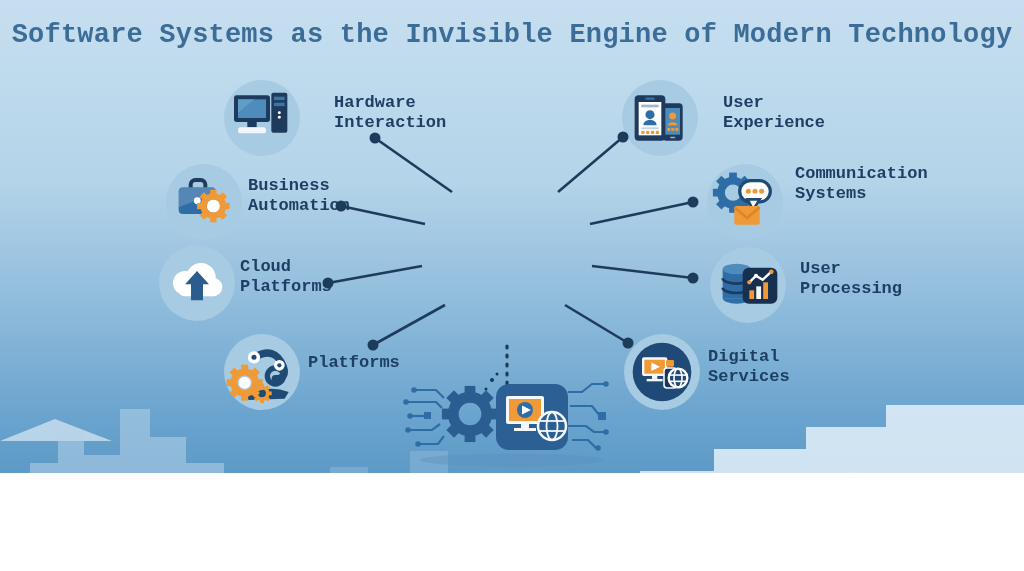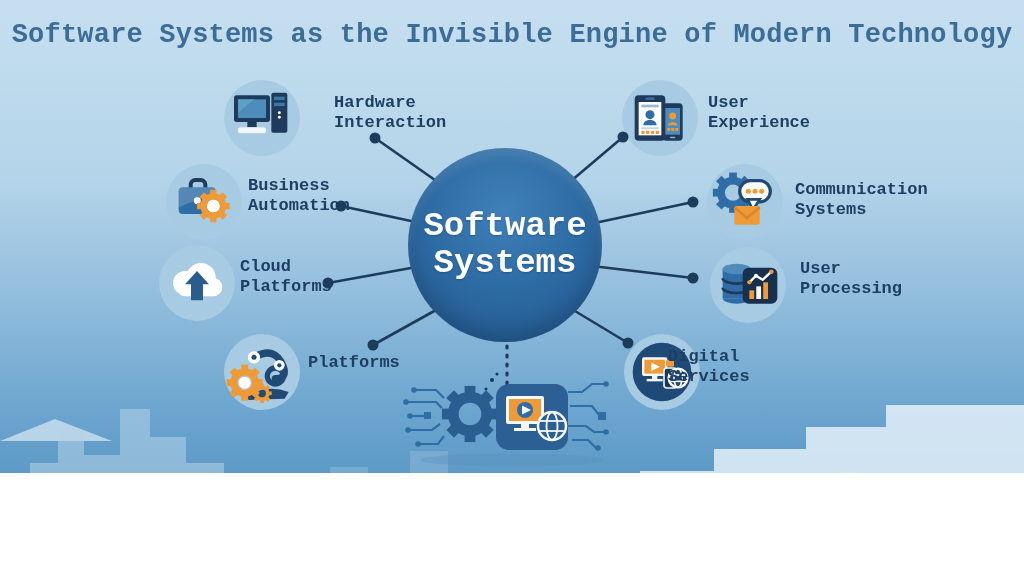--- a/index.html
+++ b/index.html
@@ -93,24 +93,20 @@
       <circle cx="373" cy="345" r="5.5"></circle>
       <circle cx="623" cy="137" r="5.5"></circle>
       <circle cx="693" cy="202" r="5.5"></circle>
       <circle cx="693" cy="278" r="5.5"></circle>
       <circle cx="628" cy="343" r="5.5"></circle>
     </g>
   </svg>
 
   <div id="title" class="abs">Software Systems as the Invisible Engine of Modern Technology</div>
 
-  <div id="center-circle" class="abs">
-    <span>Software</span>
-    <span>Systems</span>
-  </div>
 
   <div class="node">
     <div class="icon-circle abs" style="left:224px;top:80px;"></div>
     <svg class="icon-svg abs" style="left:230px;top:86px;" width="64" height="64" viewBox="0 0 48 48">
       <rect x="3" y="7" width="27" height="20" rx="2" fill="#1e3a5c"></rect>
       <rect x="6" y="10" width="21" height="14" fill="#4e8cbb"></rect>
       <polygon points="6,10 18,10 6,20" fill="#6aa5cc" opacity="0.7"></polygon>
       <rect x="13" y="27" width="7" height="4" fill="#1e3a5c"></rect>
       <rect x="6" y="31" width="21" height="4.5" rx="2" fill="#f2f6fa"></rect>
       <rect x="31" y="5" width="12" height="30" rx="1.5" fill="#1e3a5c"></rect>
@@ -184,36 +180,36 @@
       <rect x="28" y="16.5" width="11" height="20" fill="#4e8cbb"></rect>
       <circle cx="33.5" cy="22.5" r="2.6" fill="#ef9a36"></circle>
       <path d="M29.7,29.5 a4 3.4 0 0 1 7.6 0 z" fill="#ef9a36"></path>
       <g fill="#ef9a36">
         <rect x="29.5" y="31.5" width="2.2" height="2.2"></rect>
           <rect x="32.5" y="31.5" width="2.2" height="2.2"></rect>
         <rect x="35.5" y="31.5" width="2.2" height="2.2"></rect>
       </g>
       <rect x="31.5" y="38" width="4" height="1.2" rx="0.6" fill="#8fb0c8"></rect>
     </svg>
-    <div class="node-label" style="left:708px;top:93px;width:110px;">User Experience</div>
+    <div class="node-label" style="left:723px;top:93px;width:110px;">User Experience</div>
   </div>
 
   <div class="node">
     <div class="icon-circle abs" style="left:707px;top:164px;"></div>
     <svg class="icon-svg abs" style="left:713px;top:170px;" width="64" height="64" viewBox="0 0 48 48">
       <use href="#gear" transform="translate(15,17) scale(0.58)" color="#2f6da6"></use>
       <rect x="20" y="8" width="23" height="16" rx="8" fill="#fff" stroke="#1f4a74" stroke-width="2.4"></rect>
       <polygon points="26,22 30,30 35,22" fill="#fff" stroke="#1f4a74" stroke-width="2"></polygon>
       <circle cx="26.5" cy="16" r="1.9" fill="#ef9a36"></circle>
       <circle cx="31.5" cy="16" r="1.9" fill="#ef9a36"></circle>
       <circle cx="36.5" cy="16" r="1.9" fill="#ef9a36"></circle>
       <rect x="16" y="27" width="19" height="14" rx="1.5" fill="#ef9a36"></rect>
       <polyline points="16,28 25.5,36 35,28" fill="none" stroke="#d9872b" stroke-width="2"></polyline>
     </svg>
-    <div class="node-label" style="left:795px;top:180px;width:130px;">Communication Systems</div>
+    <div class="node-label" style="left:795px;top:164px;width:130px;">Communication Systems</div>
   </div>
 
   <div class="node">
     <div class="icon-circle abs" style="left:710px;top:247px;"></div>
     <svg class="icon-svg abs" style="left:716px;top:253px;" width="64" height="64" viewBox="0 0 48 48">
       <rect x="5" y="12" width="21" height="22" fill="#2f6da6"></rect>
       <ellipse cx="15.5" cy="12" rx="10.5" ry="4" fill="#4e8cbb"></ellipse>
       <path d="M5,19 a10.5 4 0 0 0 21 0" fill="none" stroke="#1e3a5c" stroke-width="2"></path>
       <path d="M5,26 a10.5 4 0 0 0 21 0" fill="none" stroke="#1e3a5c" stroke-width="2"></path>
       <path d="M5,34 a10.5 4 0 0 0 21 0" fill="#2f6da6"></path>
@@ -238,21 +234,21 @@
       <polygon points="16,16.8 22.5,20 16,23.2" fill="#fff"></polygon>
       <rect x="27" y="15" width="6" height="5" rx="1" fill="#ef9a36"></rect>
       <rect x="16.5" y="27" width="4" height="2.2" fill="#f4f8fb"></rect>
       <rect x="12.5" y="29.2" width="12" height="1.8" fill="#f4f8fb"></rect>
       <rect x="25.5" y="21" width="9.5" height="15" rx="2.2" fill="#16385e" stroke="#f4f8fb" stroke-width="1.2"></rect>
       <circle cx="36" cy="28.5" r="7" fill="#1f4a78" stroke="#fff" stroke-width="1.8"></circle>
       <ellipse cx="36" cy="28.5" rx="3" ry="7" fill="none" stroke="#fff" stroke-width="1.2"></ellipse>
       <line x1="29.5" y1="26.3" x2="42.5" y2="26.3" stroke="#fff" stroke-width="1.2"></line>
       <line x1="29.8" y1="31" x2="42.2" y2="31" stroke="#fff" stroke-width="1.2"></line>
     </svg>
-    <div class="node-label" style="left:668px;top:347px;width:100px;">Digital Services</div>
+    <div class="node-label" style="left:708px;top:347px;width:100px;">Digital Services</div>
   </div>
 
   <svg id="footer-art" class="abs" width="224" height="100" viewBox="0 0 224 100">
     <ellipse cx="112" cy="92" rx="92" ry="6.5" fill="#5a8cb9" opacity="0.35"></ellipse>
     <g stroke="#2f6da6" stroke-width="2.2" fill="none">
       <path d="M14,22 h22 l8,8"></path>
       <path d="M6,34 h30 l6,6"></path>
       <path d="M10,48 h16"></path>
       <path d="M8,62 h24 l8,-6"></path>
       <path d="M18,76 h20 l6,-8"></path>

